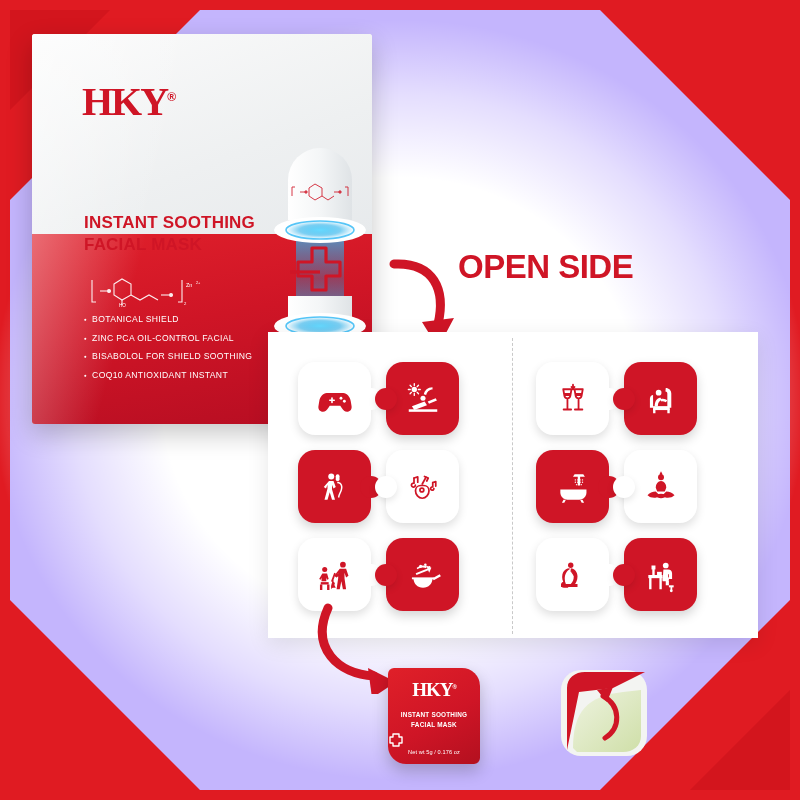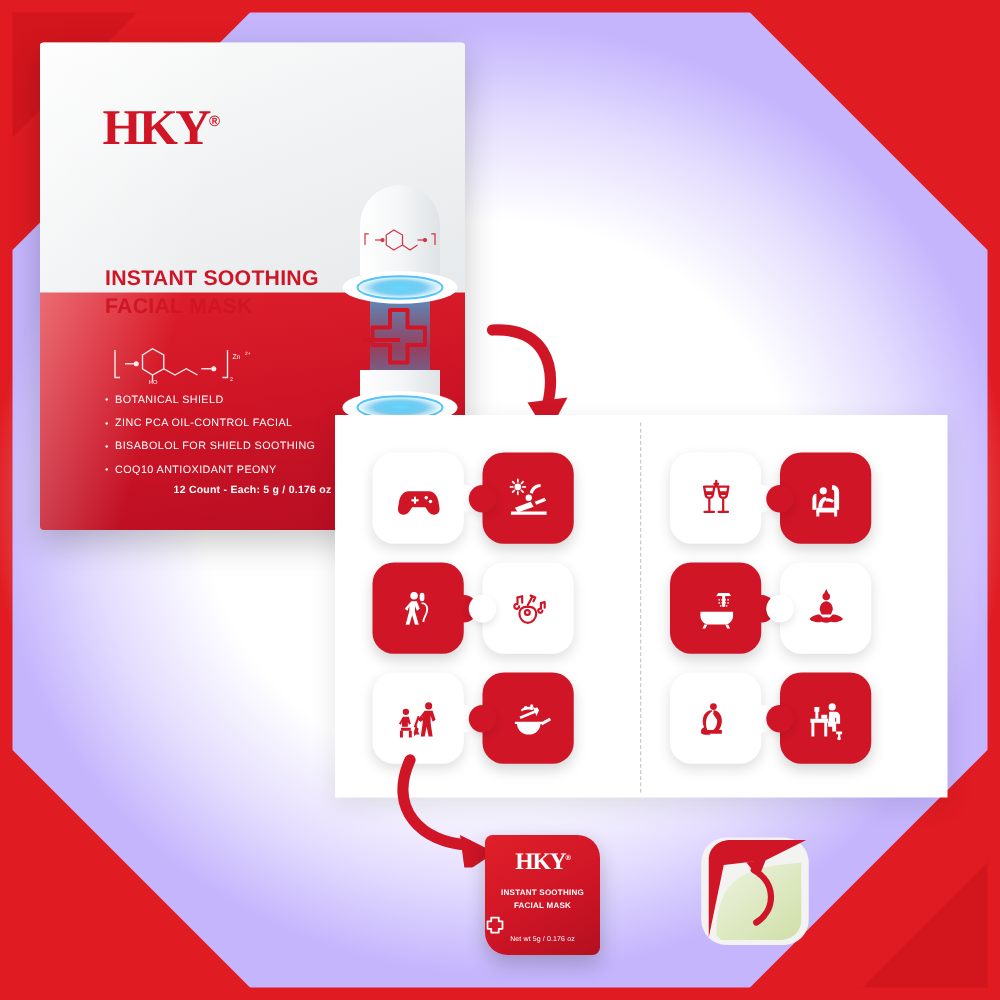--- a/index.html
+++ b/index.html
@@ -199,26 +199,26 @@
         <text x="100" y="13" fill="#ffffff" font-size="5.4" font-family="Liberation Sans, sans-serif">Zn</text>
         <text x="110" y="10" fill="#ffffff" font-size="3.8" font-family="Liberation Sans, sans-serif">2+</text>
         <text x="98" y="31" fill="#ffffff" font-size="4.2" font-family="Liberation Sans, sans-serif">2</text>
       </svg>
     </div>
 
     <div class="bullets">
       <div>BOTANICAL SHIELD</div>
       <div>ZINC PCA OIL-CONTROL FACIAL</div>
       <div>BISABOLOL FOR SHIELD SOOTHING</div>
-      <div>COQ10 ANTIOXIDANT PEONY</div>
-    </div>
-
-    <div class="count">12 Count - Each: 5 g / 0.176 oz</div>
+      <div>COQ10 ANTIOXIDANT INSTANT</div>
+    </div>
+
   </div>
 
+  <div id="openside">OPEN SIDE</div>
 
   <div class="arrow" id="arrow1">
     <svg width="78" height="108" viewBox="0 0 78 108">
       <path d="M6 20 C 46 18, 58 46, 50 80" stroke="#cf1526" stroke-width="9" fill="none" stroke-linecap="round"></path>
       <path d="M50 104 l -16 -26 l 32 -4 z" fill="#cf1526"></path>
     </svg>
   </div>
 
   <div id="panel">
       <div class="tile white" style="left: 30px; top: 30px;">

